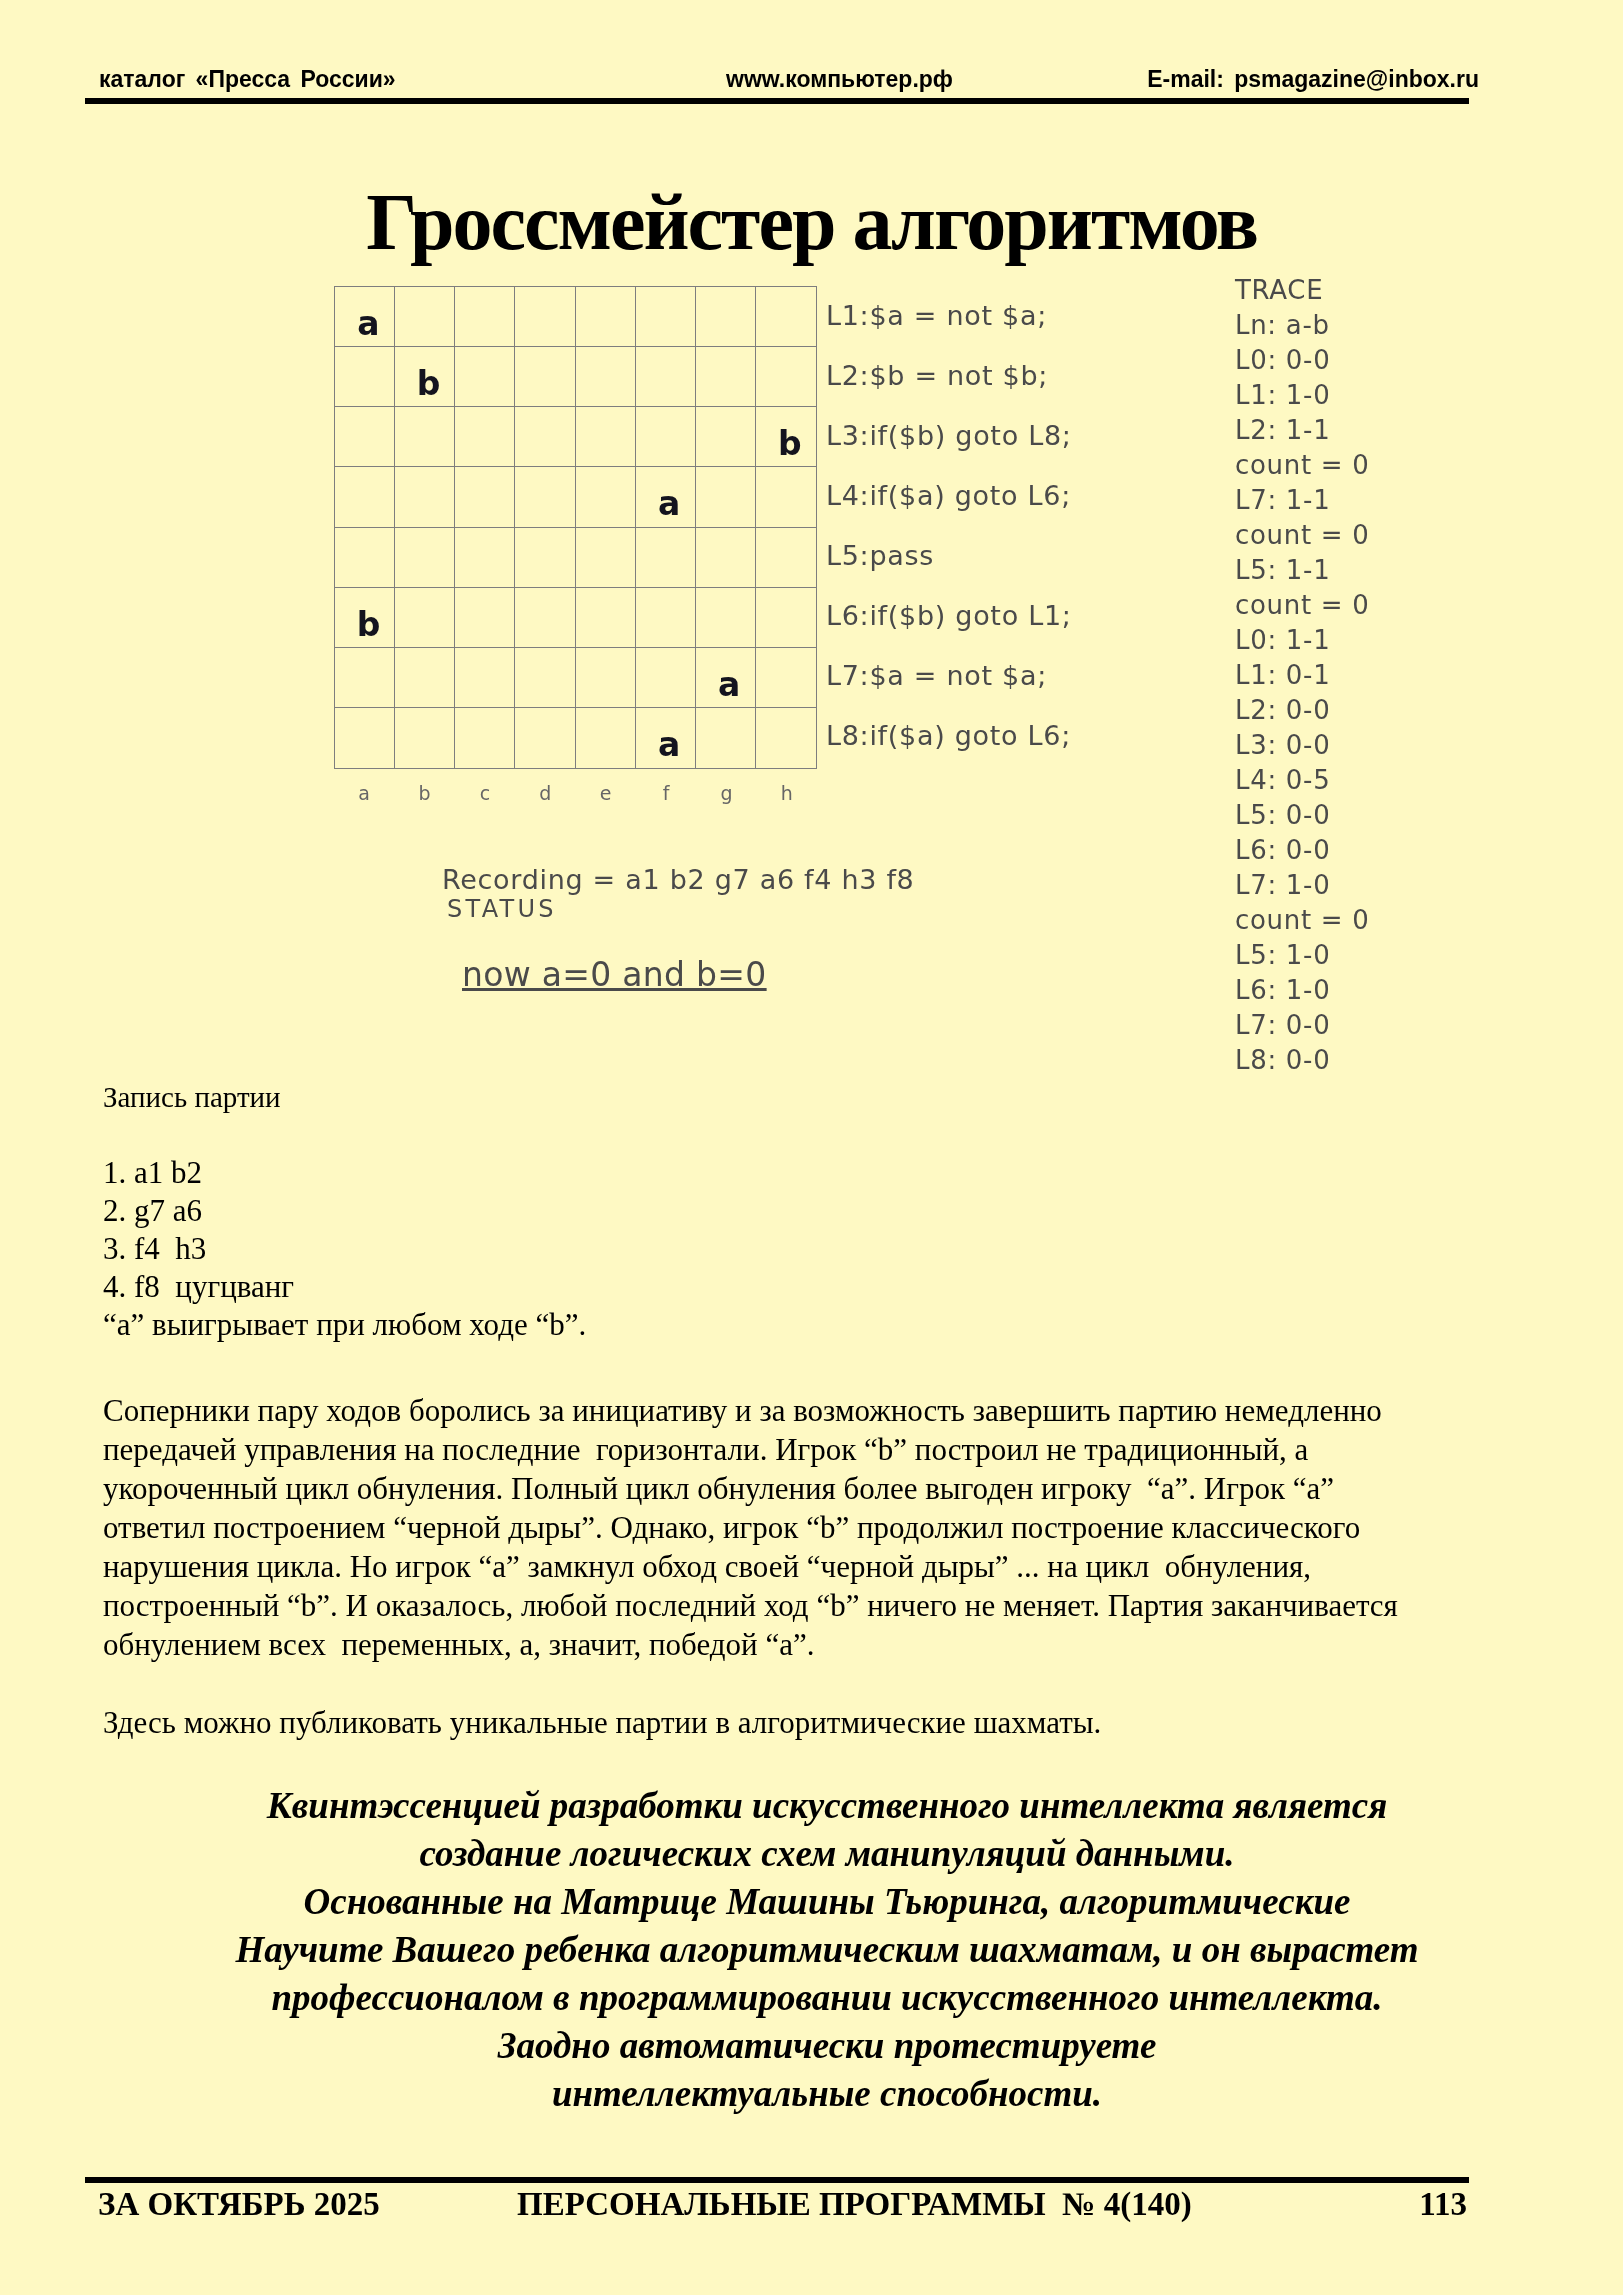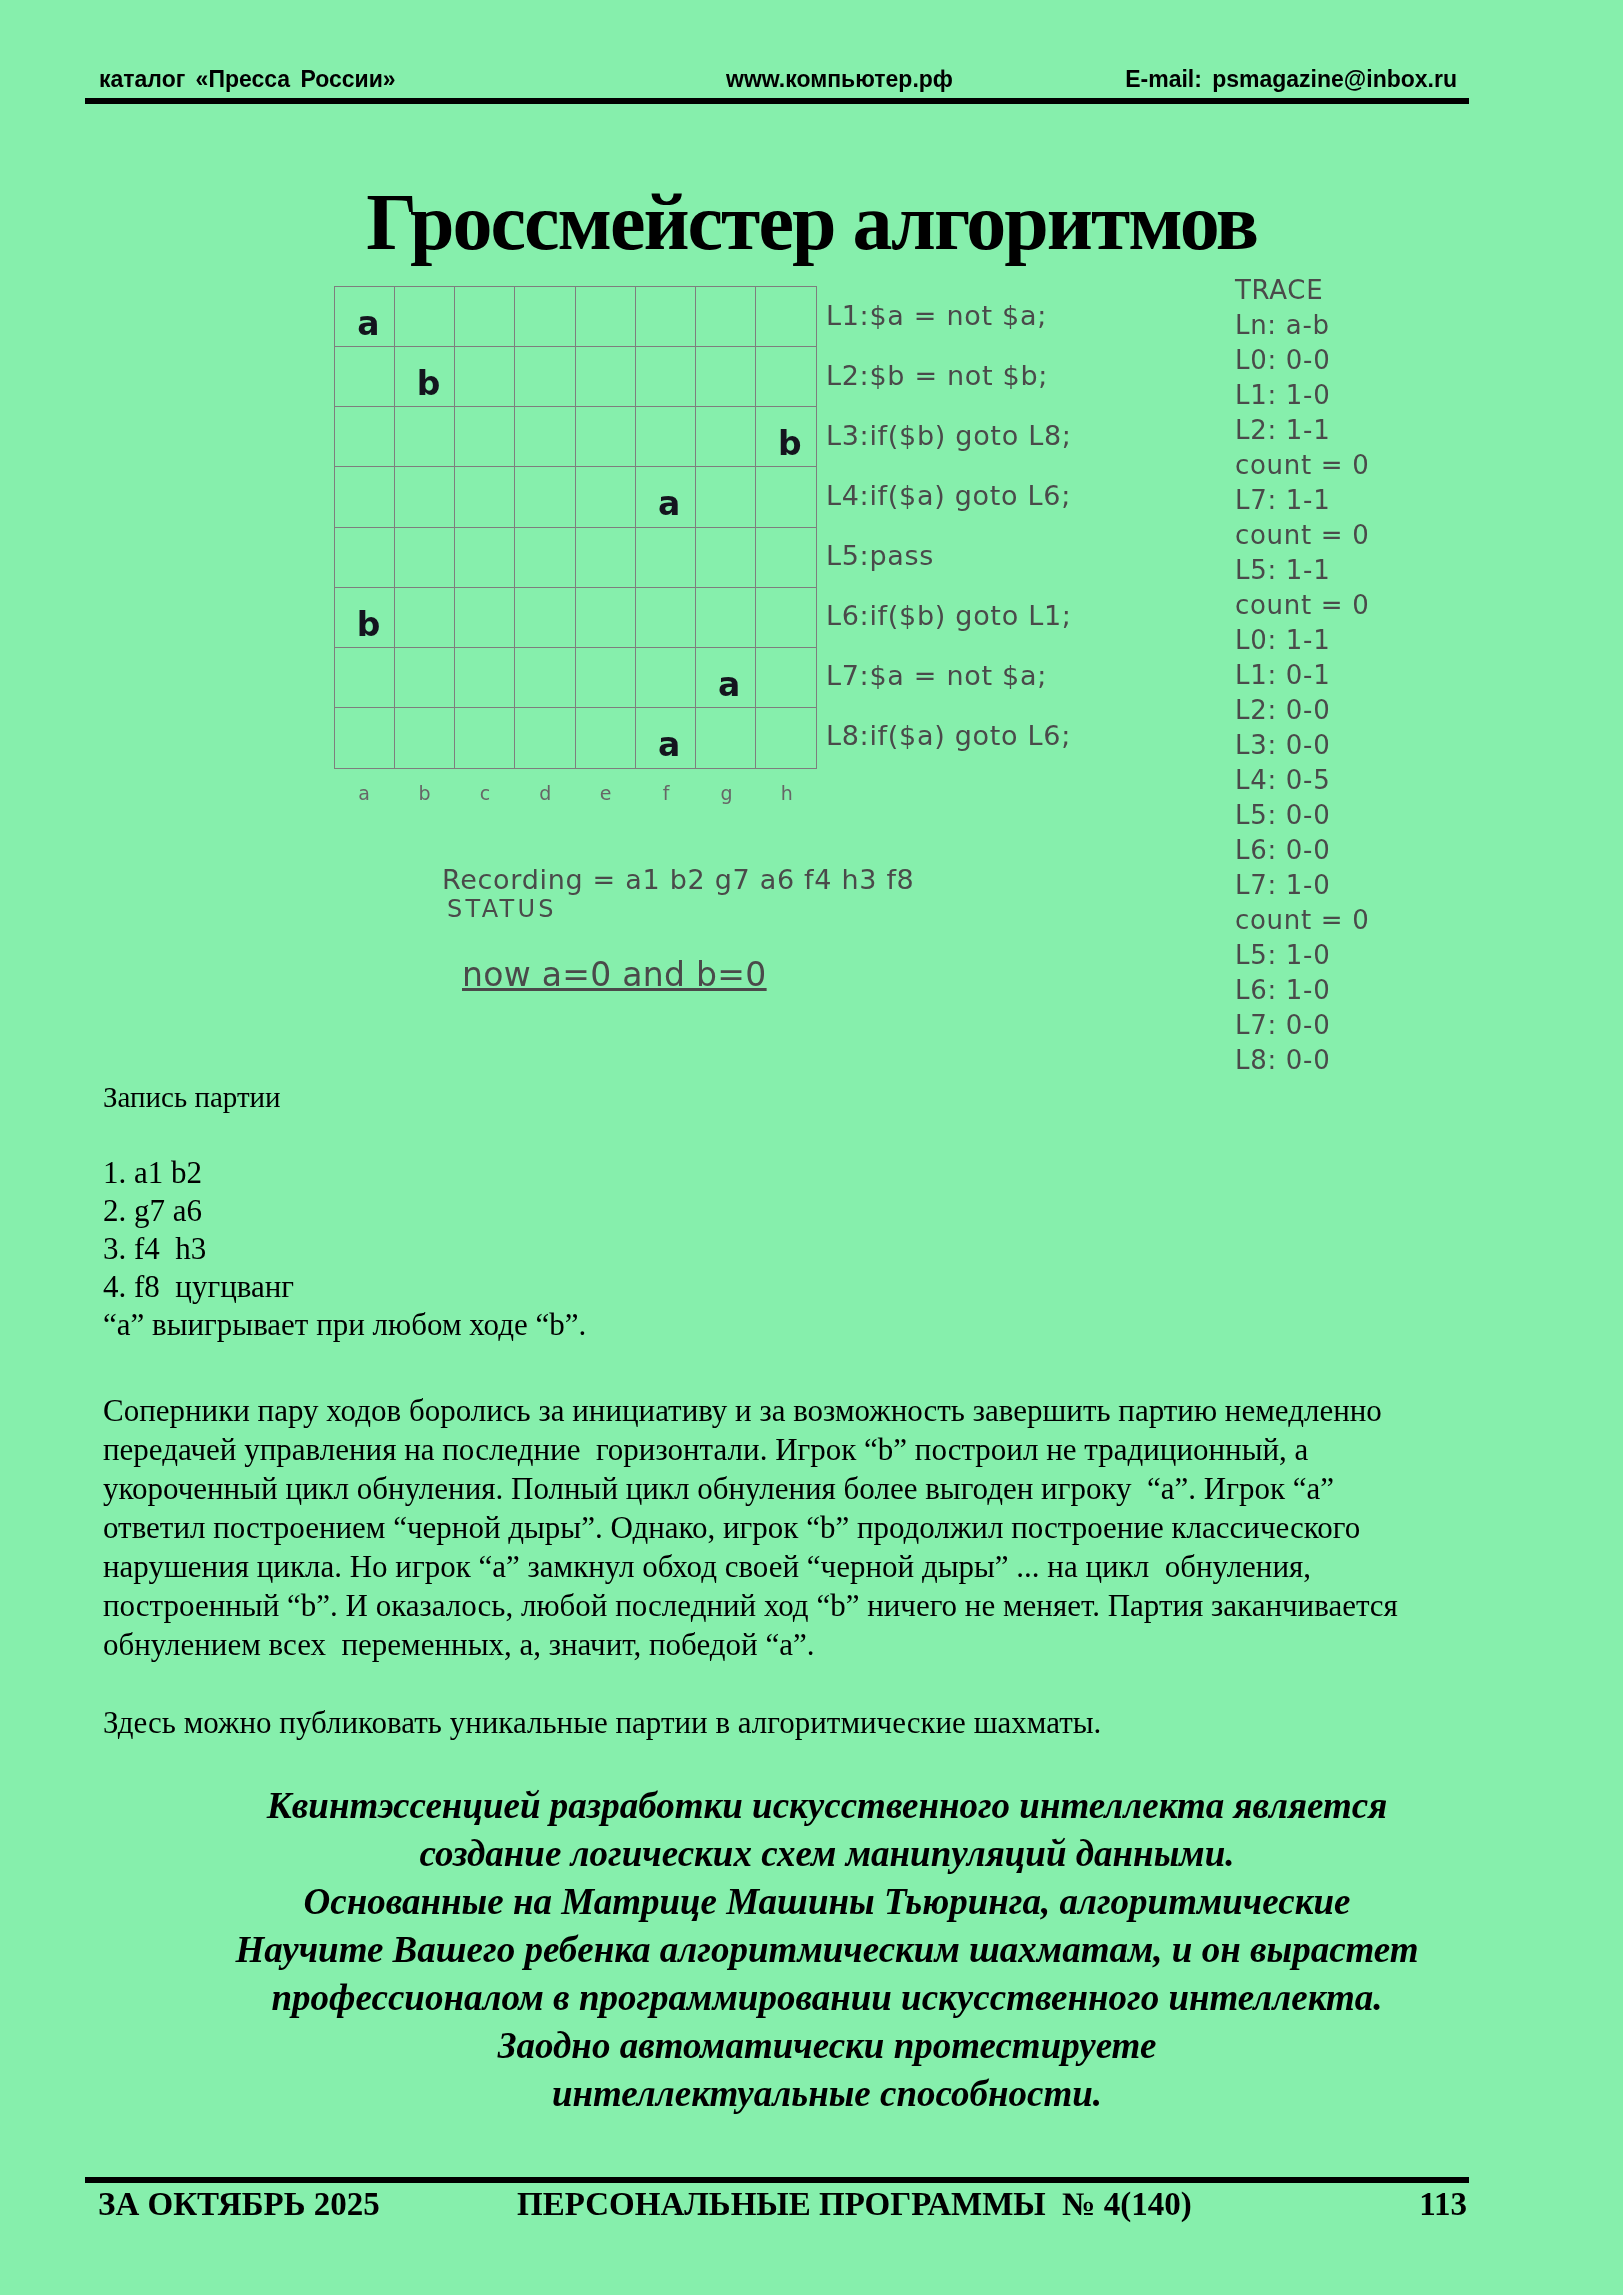--- a/index.html
+++ b/index.html
@@ -1,27 +1,27 @@
 <!DOCTYPE html>
 <html style="font-size:10.5px"><head>
 <meta charset="utf-8">
 <style>
   html,body{margin:0;padding:0;background:#e8e8e8;}
   .page{
-    position:relative;width:1623px;height:2295px;background:#86efac;
+    position:relative;width:1623px;height:2295px;background:#fef9c3;
     font-family:"Liberation Serif",serif;color:#000;overflow:hidden;
   }
   .abs{position:absolute;}
 
   
   .hdr{font-family:"Liberation Sans",sans-serif;font-weight:bold;font-size:23px;
        line-height:1;word-spacing:3.9px;white-space:pre;}
   .hdr-left{left:99px;top:68px;}
   .hdr-center{left:726px;top:68px;}
-  .hdr-right{right:166px;top:68px;margin-left:43px;}
+  .hdr-right{right:144px;top:68px;margin-left:43px;}
   .hdr-rule{left:85px;top:98px;width:1384px;height:5.9px;background:#000;}
 
   
   .title{left:0;right:0;top:128px;text-align:center;font-weight:bold;
          font-size:80px;letter-spacing:-2px;line-height:1;}
 
   
   .board{left:334px;top:286px;width:483px;height:483px;box-sizing:border-box;
          border:1.3px solid #7e7e7e;display:grid;
          grid-template-columns:repeat(8,1fr);grid-template-rows:repeat(8,1fr);}

